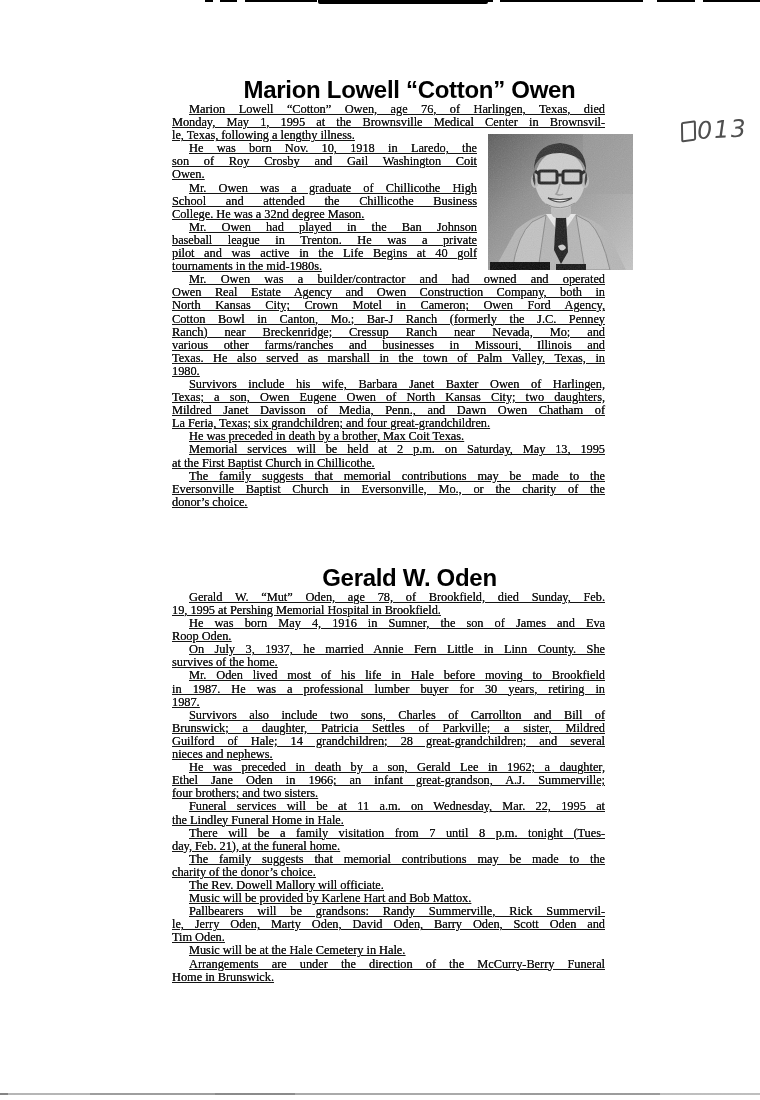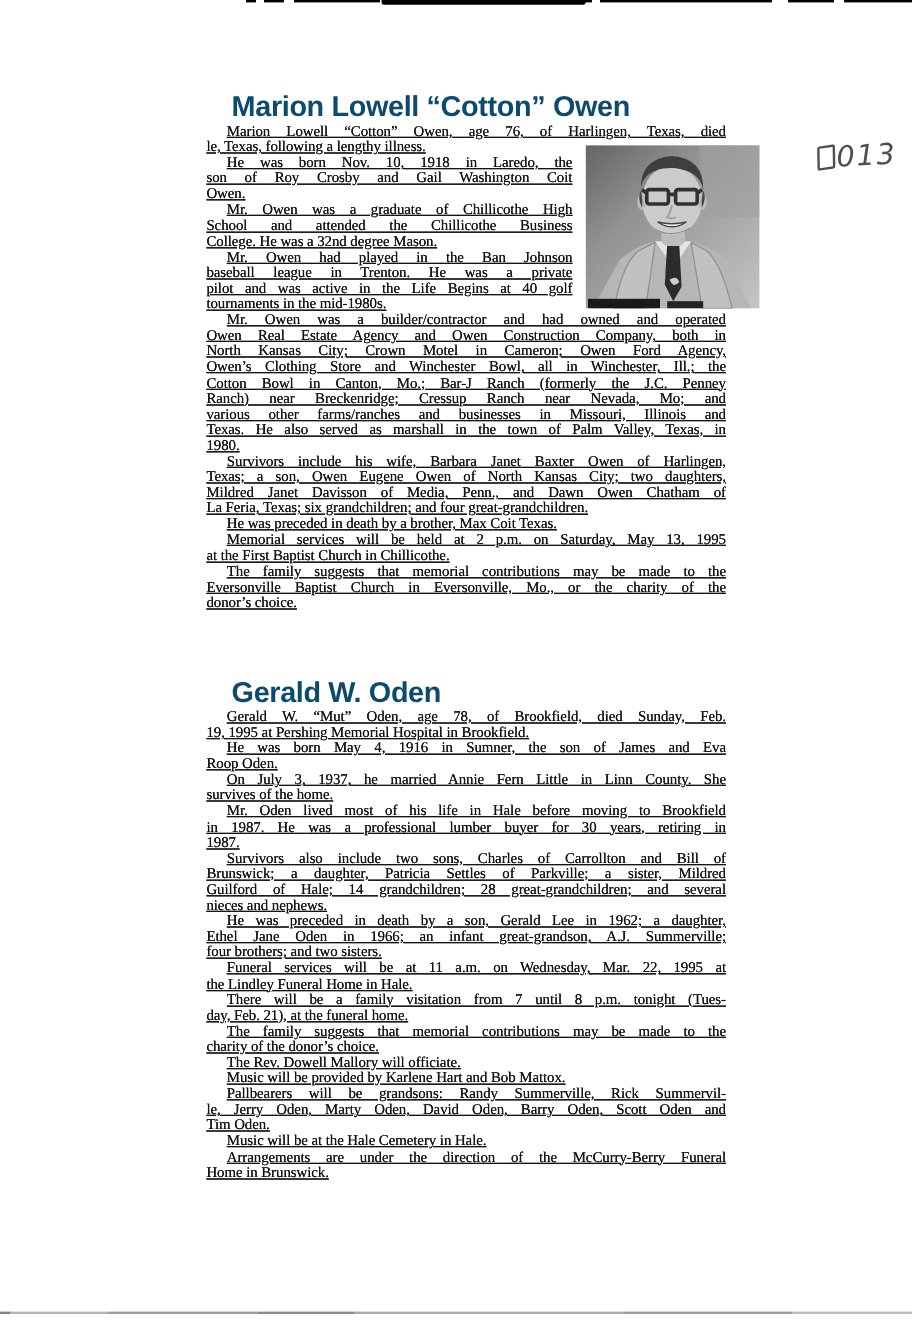--- a/index.html
+++ b/index.html
@@ -25,21 +25,21 @@
       #9b9b9b 295px 520px, #8a8a8a 520px 660px, #b3b3b3 660px 760px);
   }
   
   .annotation { position:absolute; left:681px; top:116px; transform:rotate(-3deg); color:#4f4f4f; white-space:nowrap; }
   .ann-box { display:inline-block; width:11px; height:16px; border:2px solid #4f4f4f; border-radius:2px; transform:rotate(-5deg) skewX(-7deg); margin-right:1px; vertical-align:-2px; }
   .ann-num { font:italic 400 24px "DejaVu Sans", sans-serif; letter-spacing:1.5px; }
   
   .column { position:absolute; left:172px; top:77px; width:433px; color:#141414; }
   .obit-title {
     margin:0 0 1px 0; font-family:"Liberation Sans", sans-serif; font-weight:bold;
-    font-size:24px; line-height:25px; text-align:left; color:#0c4a6e;
+    font-size:24px; line-height:25px; text-align:center; color:#000000;
     letter-spacing:-0.3px; transform:translateX(21px); white-space:nowrap;
   }
   .obit-oden { margin-top:56px; }
   .para { margin:0;text-decoration:underline; }
   .line {
     font-size:12.4px; line-height:13.1px; letter-spacing:-0.05px;
     text-align:justify; text-align-last:justify;
     text-shadow:0 0 0.35px currentColor;
   }
   .line.first { padding-left:17px; }
@@ -60,20 +60,21 @@
     <span class="ann-box"></span><span class="ann-num">013</span>
   </div>
 
   <div class="column">
 
     <section>
       <h1 class="obit-title">Marion Lowell “Cotton” Owen</h1>
 
       <div class="para">
           <div class="line first">Marion Lowell “Cotton” Owen, age 76, of Harlingen, Texas, died</div>
+          <div class="line">Monday, May 1, 1995 at the Brownsville Medical Center in Brownsvil-</div>
           <div class="line last">le, Texas, following a lengthy illness.</div>
         </div>
 
       <div class="photo">
         <svg width="145" height="136" viewBox="0 0 145 136">
           <defs>
             <linearGradient id="bgGrad" x1="0" y1="0" x2="1" y2="1">
               <stop offset="0" stop-color="#5c5c5c"></stop>
               <stop offset="0.35" stop-color="#8f8f8f"></stop>
               <stop offset="1" stop-color="#c6c6c6"></stop>
@@ -135,21 +136,20 @@
       <div class="para">
           <div class="line first">Mr. Owen had played in the Ban Johnson</div>
           <div class="line">baseball league in Trenton. He was a private</div>
           <div class="line">pilot and was active in the Life Begins at 40 golf</div>
           <div class="line last">tournaments in the mid-1980s.</div>
         </div>
       <div class="para">
           <div class="line first">Mr. Owen was a builder/contractor and had owned and operated</div>
           <div class="line">Owen Real Estate Agency and Owen Construction Company, both in</div>
           <div class="line">North Kansas City; Crown Motel in Cameron; Owen Ford Agency,</div>
-          <div class="line">Owen’s Clothing Store and Winchester Bowl, all in Winchester, Ill.; the</div>
           <div class="line">Cotton Bowl in Canton, Mo.; Bar-J Ranch (formerly the J.C. Penney</div>
           <div class="line">Ranch) near Breckenridge; Cressup Ranch near Nevada, Mo; and</div>
           <div class="line">various other farms/ranches and businesses in Missouri, Illinois and</div>
           <div class="line">Texas. He also served as marshall in the town of Palm Valley, Texas, in</div>
           <div class="line last">1980.</div>
         </div>
       <div class="para">
           <div class="line first">Survivors include his wife, Barbara Janet Baxter Owen of Harlingen,</div>
           <div class="line">Texas; a son, Owen Eugene Owen of North Kansas City; two daughters,</div>
           <div class="line">Mildred Janet Davisson of Media, Penn., and Dawn Owen Chatham of</div>

